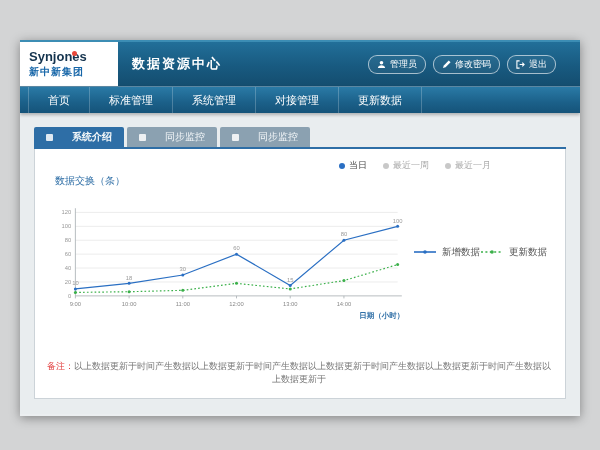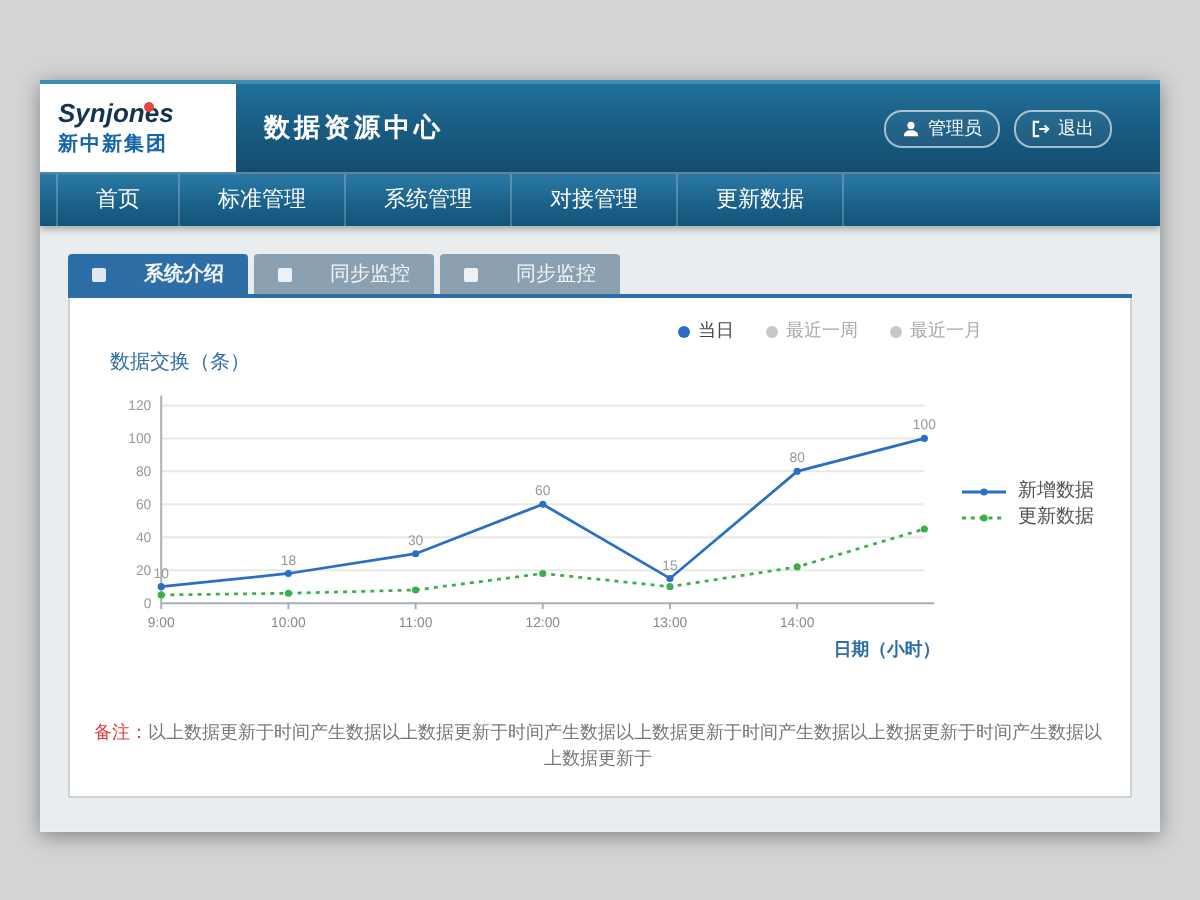--- a/index.html
+++ b/index.html
@@ -8,21 +8,21 @@
   .desktop { position:relative; width:600px; height:450px; background:#d3d4d5; }
   .window { position:absolute; left:20px; top:40px; width:560px; height:376px;
     background:#eceff1; box-shadow:0 2px 10px rgba(0,0,0,.38); overflow:hidden; }
 
   
   .header { position:relative; height:46px; display:flex; align-items:stretch;
     background:linear-gradient(180deg,#226f99 0%,#185a80 55%,#144d6f 100%);
     border-top:2px solid #3c8db4; }
   .logo-box { width:98px; background:#ffffff; display:flex; flex-direction:column;
     justify-content:center; padding-left:9px; position:relative; }
-  .brand { font-size:13px; font-weight:bold; font-style:italic; color:#14334e; letter-spacing:0; }
+  .brand { font-size:13px; font-weight:bold; color:#14334e; letter-spacing:0; }
   .brand-dot { position:absolute; left:52px; top:9px; width:5px; height:5px;
     border-radius:50%; background:#e8483b; }
   .brand-cn { font-size:10px; font-weight:bold; color:#1565a8; letter-spacing:1px; margin-top:1px; }
   .app-title { color:#ffffff; font-size:13px; font-weight:bold; letter-spacing:2px;
     align-self:center; margin-left:14px; }
   .header-actions { margin-left:auto; display:flex; align-items:center; gap:7px; padding-right:24px; }
   .hbtn { display:flex; align-items:center; gap:4px; border:1px solid rgba(255,255,255,.6);
     border-radius:9px; padding:2px 8px; color:#fff; font-size:9px; cursor:pointer;
     background:rgba(255,255,255,.05); white-space:nowrap; }
   .hbtn svg { display:block; }
@@ -51,21 +51,21 @@
   .legend-filters { display:flex; justify-content:flex-end; gap:16px; font-size:9px;
     color:#a9a9a9; padding:2px 60px 0 0; }
   .lf-item { display:flex; align-items:center; gap:4px; cursor:pointer; }
   .lf-item.active { color:#444; }
   .lf-dot { width:6px; height:6px; border-radius:50%; background:#c8c8c8; }
   .lf-item.active .lf-dot { background:#2a6fc3; }
 
   .y-title { color:#2e6ea6; font-size:10px; margin:2px 0 2px 8px; }
 
   .chart-row { display:flex; align-items:center; }
-  .series-legend { display:flex; flex-direction:column; margin:0 4px 26px 2px; }
+  .series-legend { display:flex; flex-direction:row; margin:0 4px 26px 2px; }
   .sl-item { display:flex; align-items:center; gap:5px; font-size:9.5px; color:#555; white-space:nowrap; }
   .sl-item svg { display:block; }
 
   .note { margin-top:auto; text-align:center; font-size:9px; color:#777; padding-bottom:4px; }
   .note .prefix { color:#e23b3b; }
 </style>
 </head>
 <body>
 
 <div class="desktop">
@@ -80,20 +80,28 @@
       <div class="app-title">数据资源中心</div>
       <div class="header-actions">
           <div class="hbtn">
             <span>
               <svg width="9" height="9" viewBox="0 0 10 10">
                 <circle cx="5" cy="3" r="2" fill="#fff"></circle>
                 <path d="M1 9c0-2.2 1.8-3.3 4-3.3S9 6.8 9 9z" fill="#fff"></path>
               </svg>
             </span>
             <span>管理员</span>
+          </div>
+          <div class="hbtn">
+            <span>
+              <svg width="9" height="9" viewBox="0 0 10 10">
+                <path d="M1 9l1-3 5.5-5.5 2 2L4 8z" fill="#fff"></path>
+              </svg>
+            </span>
+            <span>修改密码</span>
           </div>
           <div class="hbtn">
             <span>
               <svg width="9" height="9" viewBox="0 0 10 10">
                 <path d="M4 1h-3v8h3" stroke="#fff" stroke-width="1.2" fill="none"></path>
                 <path d="M4 5h5M7 3l2 2-2 2" stroke="#fff" stroke-width="1.2" fill="none"></path>
               </svg>
             </span>
             <span>退出</span>
           </div>

